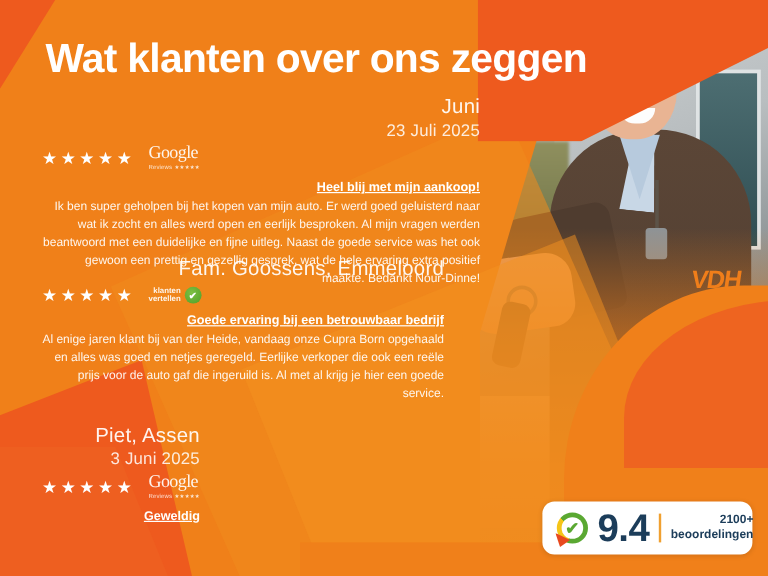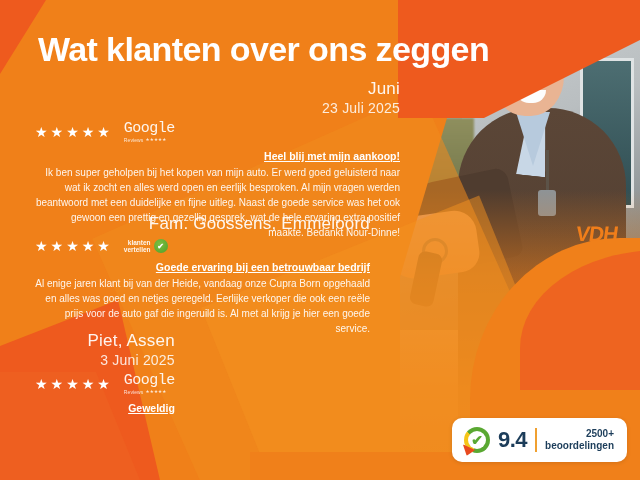--- a/index.html
+++ b/index.html
@@ -117,36 +117,36 @@
 
   .title {
     position:absolute; left:38px; top:32px;
     font-size:34px; font-weight:bold; color:#FFFFFF;
     letter-spacing:-0.6px; line-height:1;
   }
 
   .review { position:absolute; left:35px; }
   .r1 { top:80px; }
   .r2 { top:215px; }
-  .r3 { top:332px; }
+  .r3 { top:354px; }
 
   .rv-name {
     font-size:17px; color:rgba(255,255,255,.93); font-weight:normal;
     line-height:1.1; letter-spacing:.2px;
   }
   .rv-date {
     font-size:14px; color:rgba(255,255,255,.85); margin-top:1px; letter-spacing:.2px;
   }
   .rv-meta { display:flex; align-items:center; gap:14px; margin-top:5px; }
   .stars { display:flex; gap:3px; color:#fff; font-size:14px; line-height:1; }
 
   
   .g-logo { display:flex; flex-direction:column; align-items:flex-start; }
   .g-word { font-size:15px; line-height:1; letter-spacing:-.5px; color:#fff; opacity:.92;
-    font-family:Liberation Mono, monospace; }
+    font-family:Liberation Serif, serif; }
   .g-sub { display:flex; align-items:center; gap:2px; margin-top:1px; }
   .g-sub-txt { font-size:5px; color:#fff; opacity:.8; letter-spacing:.1px; }
   .g-sub-stars { font-size:4.5px; color:#fff; opacity:.8; letter-spacing:.2px; }
 
   
   .kv { display:flex; align-items:center; gap:3px; }
   .kv-txt { font-size:6.5px; line-height:1.15; color:#fff; font-weight:bold; opacity:.92; }
   .kv-mark { width:14px; height:14px; border-radius:50%;
     background:radial-gradient(circle at 40% 35%, #7dbf42, #4f9f28);
     display:flex; align-items:center; justify-content:center;
@@ -165,21 +165,21 @@
     box-shadow:0 1px 4px rgba(0,0,0,.12);
   }
   .rb-mark { width:26px; height:26px; position:relative; flex:none; }
   .rb-circle { position:absolute; inset:0; border-radius:50%;
     background:conic-gradient(from 200deg,#f5c518 0deg 110deg,#5aa832 110deg 360deg); }
   .rb-inner { position:absolute; inset:4px; border-radius:50%; background:#fff; }
   .rb-check { position:absolute; inset:0; display:flex; align-items:center; justify-content:center;
     color:#5aa832; font-size:14px; font-weight:bold; }
   .rb-ribbon { position:absolute; left:-2px; bottom:-3px; width:13px; height:11px;
     background:#E8491E; clip-path:polygon(0 0,100% 38%,42% 100%); transform:rotate(8deg); }
-  .rb-score { font-size:22px; font-weight:bold; color:#1C3D5A; letter-spacing:-.5px; }
+  .rb-score { font-size:32px; font-weight:bold; color:#1C3D5A; letter-spacing:-.5px; }
   .rb-div { width:2px; height:24px; background:#F0A030; flex:none; }
   .rb-text { line-height:1.18; }
   .rb-count { font-size:10px; font-weight:bold; color:#1C3D5A; }
   .rb-label { font-size:10px; font-weight:bold; color:#1C3D5A; }
 </style>
 </head>
 <body>
 
 <div class="stage">
 
@@ -296,19 +296,19 @@
     <div class="rating-badge">
       <div class="rb-mark">
         <div class="rb-circle"></div>
         <div class="rb-inner"></div>
         <div class="rb-check">✔</div>
         <div class="rb-ribbon"></div>
       </div>
       <div class="rb-score">9.4</div>
       <div class="rb-div"></div>
       <div class="rb-text">
-        <div class="rb-count">2500+</div>
+        <div class="rb-count">2100+</div>
         <div class="rb-label">beoordelingen</div>
       </div>
     </div>
 
   </div>
 </div>
 
 </body></html>

